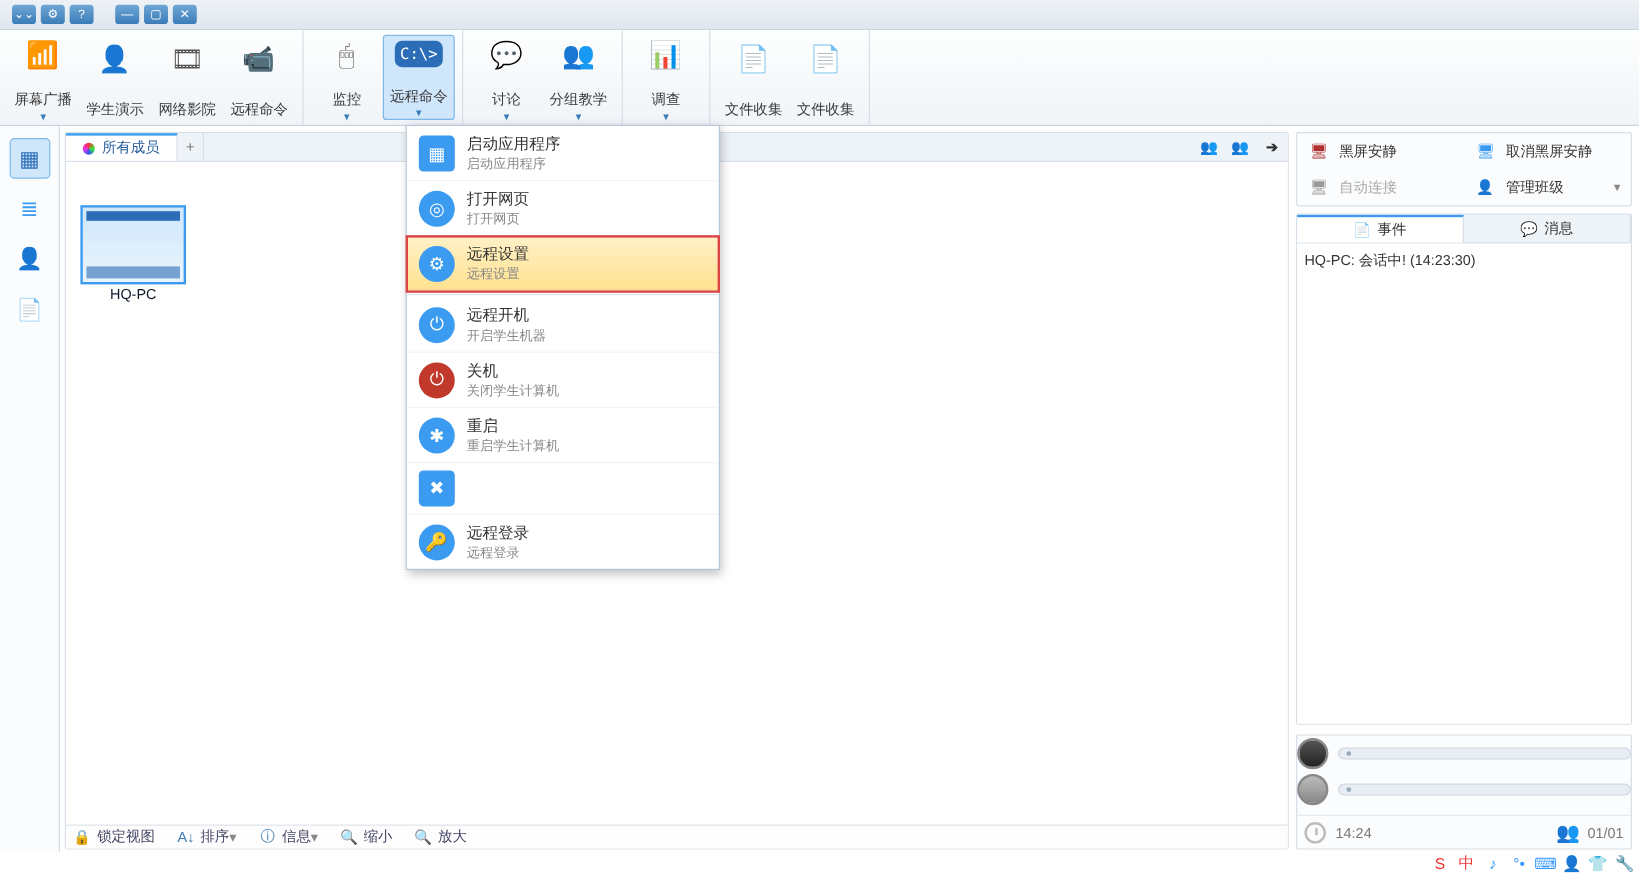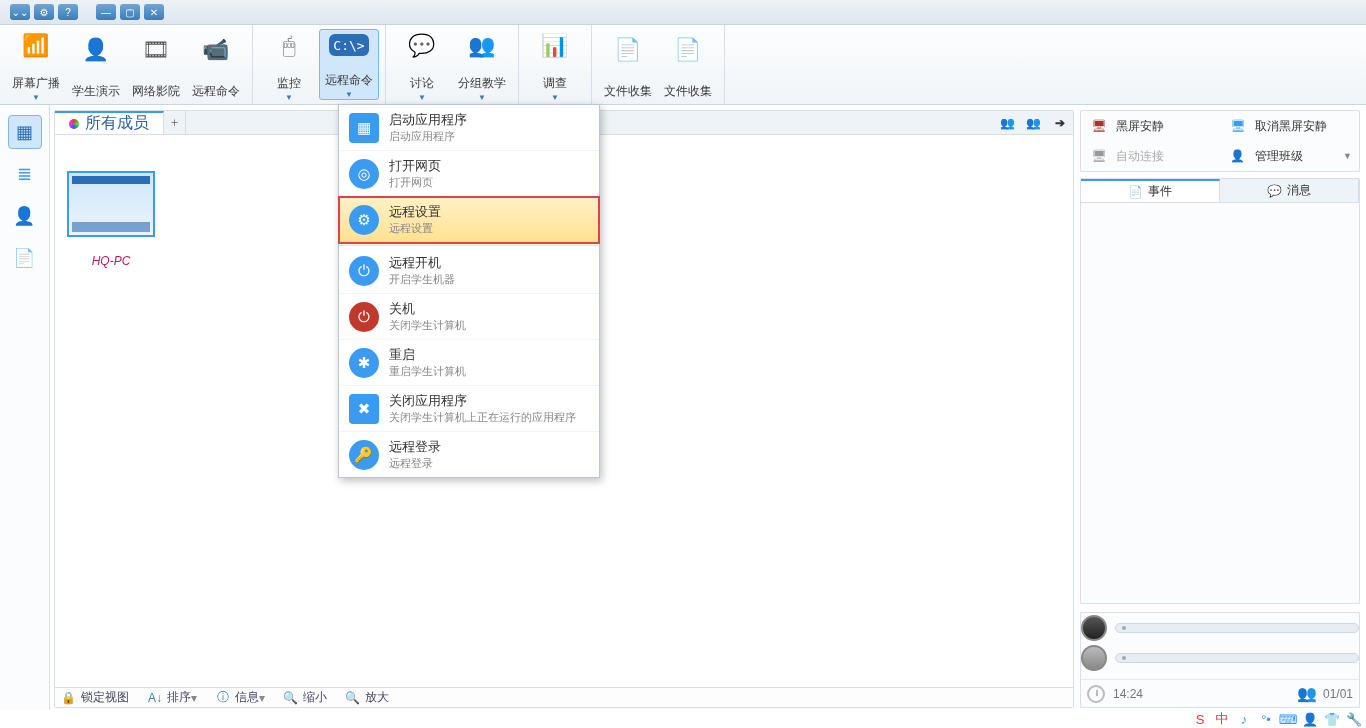--- a/index.html
+++ b/index.html
@@ -14,33 +14,33 @@
 .tool-btn.active { background:#d0e6fb; border:1px solid #7db8e8; }
 .tool-icon { width: 40px; height: 40px; border-radius:6px; display:flex;align-items:center;justify-content:center; font-size:22px; }
 .tool-btn .lbl { font-size:12px; color:#3a3a3a; margin-top:16px; }
 .tool-btn .drop { color:#3b7cb8; font-size:8px; margin-top:1px; }
 .main { position:absolute; top:105px; left:0; right:0; bottom:18px; display:flex; }
 .leftnav { width:50px; background:#fbfcfd; border-right:1px solid #d7dee7; display:flex; flex-direction:column; align-items:center; padding-top:10px; }
 .leftnav .navbtn { width:34px; height:34px; margin-bottom:8px; border-radius:4px; display:flex;align-items:center;justify-content:center; cursor:pointer; font-size:18px; }
 .leftnav .navbtn.sel { background:#d0e6fb; border:1px solid #7db8e8; }
 .center { flex:1; display:flex; flex-direction:column; border:1px solid #d7dee7; margin:5px 6px 2px 4px; background:#fff; border-radius:2px; position:relative;}
 .tabbar { height:24px; background:#eef3f8; border-bottom:1px solid #d7dee7; display:flex; align-items:stretch; }
-.tab { display:flex; align-items:center; padding:0 14px; background:#fff; border-right:1px solid #d7dee7; border-top:2px solid #3b9bf0; font-size:16px; color:#2a5f9e; cursor:pointer;}
+.tab { display:flex; align-items:center; padding:0 14px; background:#fff; border-right:1px solid #d7dee7; border-top:2px solid #3b9bf0; font-size:12px; color:#2a5f9e; cursor:pointer;}
 .tab .dot { width:10px;height:10px;border-radius:50%; background:conic-gradient(#e33,#3e3,#35e,#e3e,#e33); margin-right:6px; }
 .tabbar .addtab { width:22px; display:flex;align-items:center;justify-content:center; color:#666; cursor:pointer; border-right:1px solid #d7dee7;}
 .tabbar .spacer { flex:1; }
 .tabbar .ricon { width:26px; display:flex;align-items:center;justify-content:center; color:#9aa; cursor:pointer; }
 .canvas { flex:1; position:relative; overflow:hidden; background:#fff; }
 .watermark { position:absolute; left:50%; top:58%; transform:translate(-50%,-50%); pointer-events:none; }
 .watermark svg text { font-family: Arial, sans-serif; }
 .student { position:absolute; left:8px; top:36px; width:96px; text-align:center; }
 .student .thumb { width:88px; height:66px; border:2px solid #3b9bf0; background:linear-gradient(#cfe7fb,#eaf4fd); margin:0 auto; position:relative; }
 .student .thumb::before { content:""; position:absolute; left:3px; top:3px; right:3px; height:8px; background:#2b6db6; }
 .student .thumb::after { content:""; position:absolute; left:3px; bottom:3px; right:3px; height:10px; background:#2b6db6; opacity:.6;}
-.student .sname { font-size:12px; margin-top:17px; color:#be185d;font-style:italic; }
+.student .sname { font-size:12px; margin-top:1px; color:#0f172a; }
 .statusbar { height:20px; background:#fdfdfd; border-top:1px solid #d7dee7; display:flex; align-items:center; padding:0 6px; font-size:12px; color:#446; }
 .statusbar .sitem { display:flex; align-items:center; margin-right:18px; cursor:pointer; }
 .statusbar .sicon { width:16px;height:16px; margin-right:4px; display:inline-flex;align-items:center;justify-content:center; font-size:12px; color:#3b7cb8; }
 .rightpanel { width:280px; display:flex; flex-direction:column; margin:5px 6px 2px 0; }
 .rp-box { border:1px solid #d7dee7; border-radius:2px; background:#fbfcfd; }
 .rp-row { display:flex; }
 .rp-btn { flex:1; height:30px; display:flex; align-items:center; padding:0 6px; cursor:pointer; border:1px solid transparent; }
 .rp-btn .ic { width:22px;height:18px; margin-right:6px; display:flex;align-items:center;justify-content:center; }
 .rp-btn .drop { margin-left:auto; color:#888; font-size:9px; }
 .rp-tabs { display:flex; height:24px; border-bottom:1px solid #d7dee7; background:#eef3f8; }
@@ -231,20 +231,21 @@
       <div class="rp-tabs" id="rptabs">
           <div class="rp-tab sel">
             <span style="margin-right:5px">📄</span>
             <span>事件</span>
           </div>
           <div class="rp-tab">
             <span style="margin-right:5px">💬</span>
             <span>消息</span>
           </div>
         </div>
+      <div class="rp-log">HQ-PC: 会话中! (14:23:30)</div>
     </div>
     <div class="rp-box sliders">
       <div class="sliderrow">
         <div class="knob"></div>
         <div class="track">
             <span class="dot"></span>
           </div>
       </div>
       <div class="sliderrow mic">
         <div class="knob"></div>
@@ -301,24 +302,20 @@
     </div>
     <div class="mrow">
       <div class="micon" style="background: rgb(59, 155, 240);">✱</div>
       <div>
         <div class="ttl">重启</div>
         <div class="sub">重启学生计算机</div>
       </div>
     </div>
     <div class="mrow">
       <div class="micon" style="background: rgb(59, 155, 240); border-radius: 4px;">✖</div>
-      <div>
-        <div class="ttl">关闭应用程序</div>
-        <div class="sub">关闭学生计算机上正在运行的应用程序</div>
-      </div>
     </div>
     <div class="mrow">
       <div class="micon" style="background: rgb(59, 155, 240);">🔑</div>
       <div>
         <div class="ttl">远程登录</div>
         <div class="sub">远程登录</div>
       </div>
     </div>
   </div>
 

